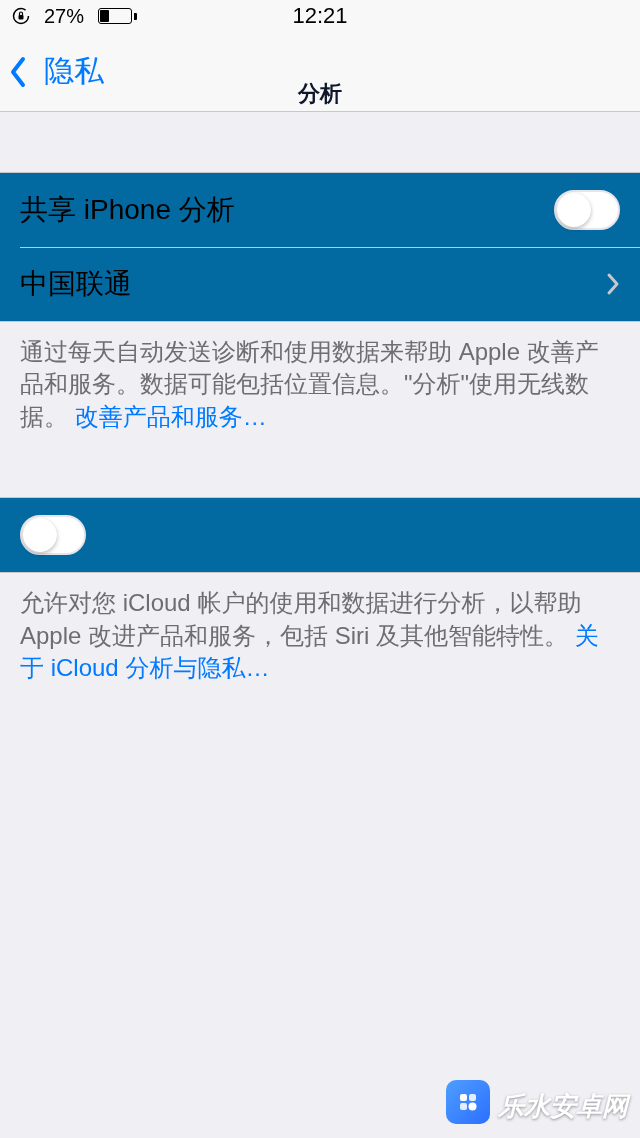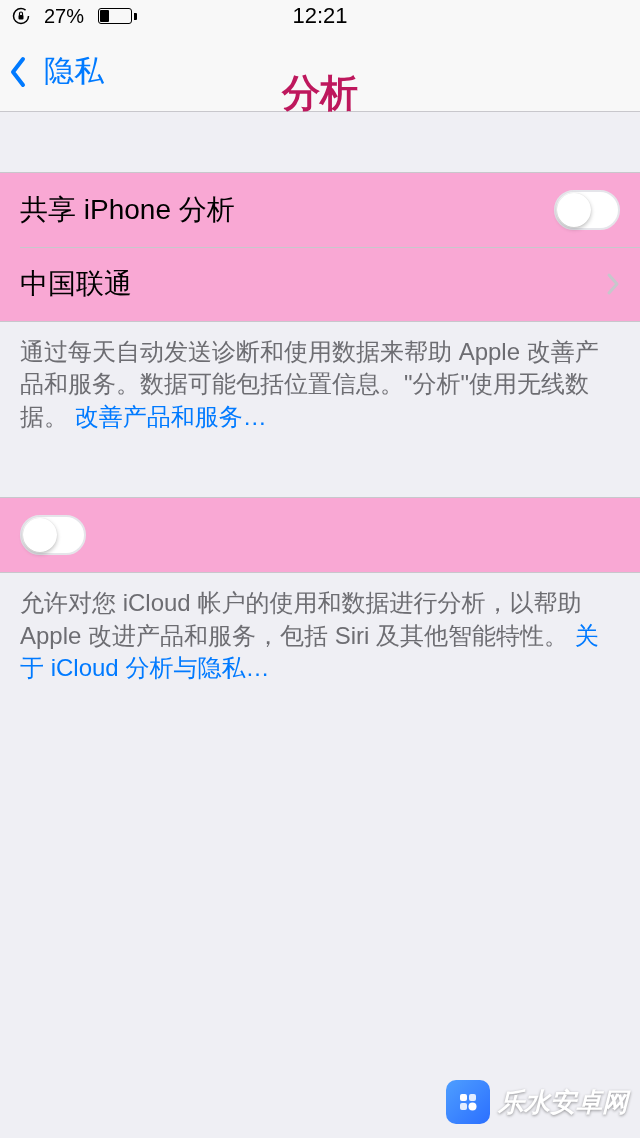--- a/index.html
+++ b/index.html
@@ -50,32 +50,32 @@
       align-items: center;
       color: #007aff;
       font-size: 30px;
       gap: 16px;
     }
     .back-chevron { width: 20px; height: 32px; }
     .nav-title {
       position: absolute;
       left: 50%;
       transform: translateX(-50%);
-      font-size: 38px;
+      font-size: 22px;
       font-weight: 600;
-      color: #be185d;
+      color: #0f172a;
       margin-top: 44px;
     }
 
     
     .group-gap-top { height: 60px; }
 
     
     .cell {
-      background: #f9a8d4;
+      background: #0369a1;
       display: flex;
       align-items: center;
       padding: 4px 20px;
       font-size: 28px;
       color: #000;
       position: relative;
       min-height: 74px;
     }
     .cell + .cell::before {
       content:"";
@@ -110,21 +110,21 @@
       color: #6d6d72;
     }
     .footer-text .link { color: #007aff; }
 
     
     .watermark {
       position: absolute;
       right: 12px;
       bottom: 14px;
       display: flex;
-      align-items: center;
+      align-items: flex-end;
       gap: 8px;
       color: #fff;
       font-size: 26px;
       font-style: italic;
       font-weight: 600;
       text-shadow: 0 1px 3px rgba(0,0,0,0.4);
     }
     .wm-logo {
       width: 44px; height: 44px;
       background: linear-gradient(135deg,#4e9eff,#2b6fff);

